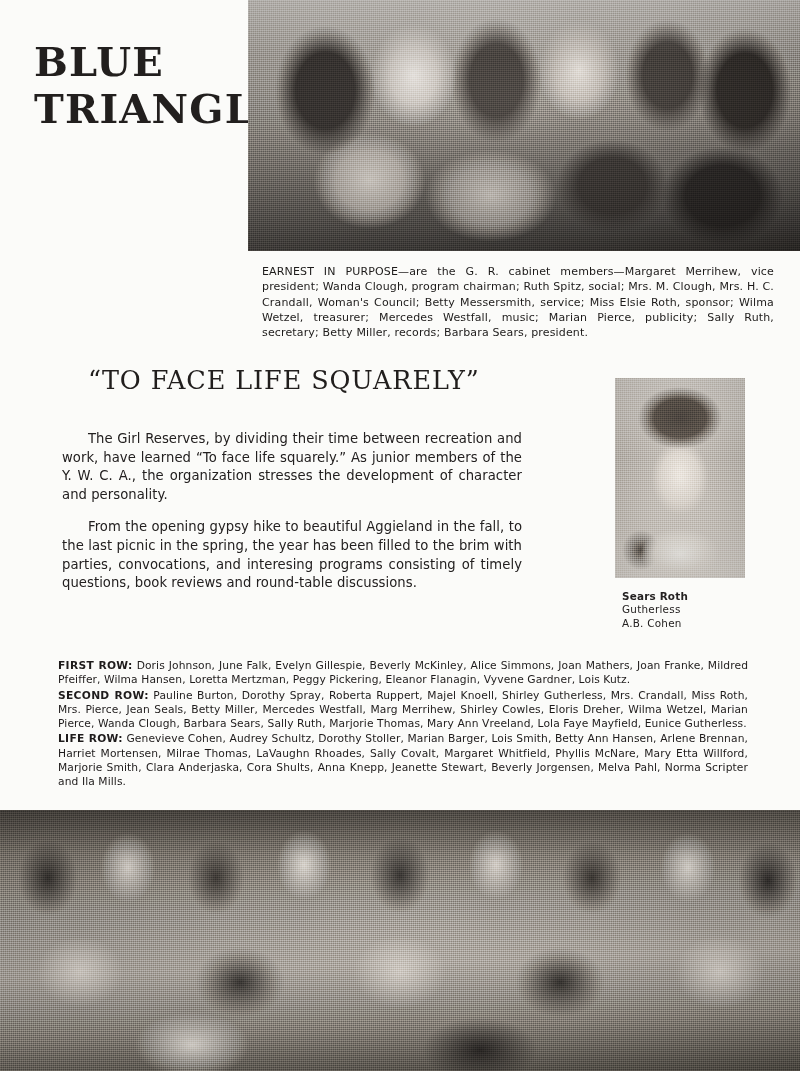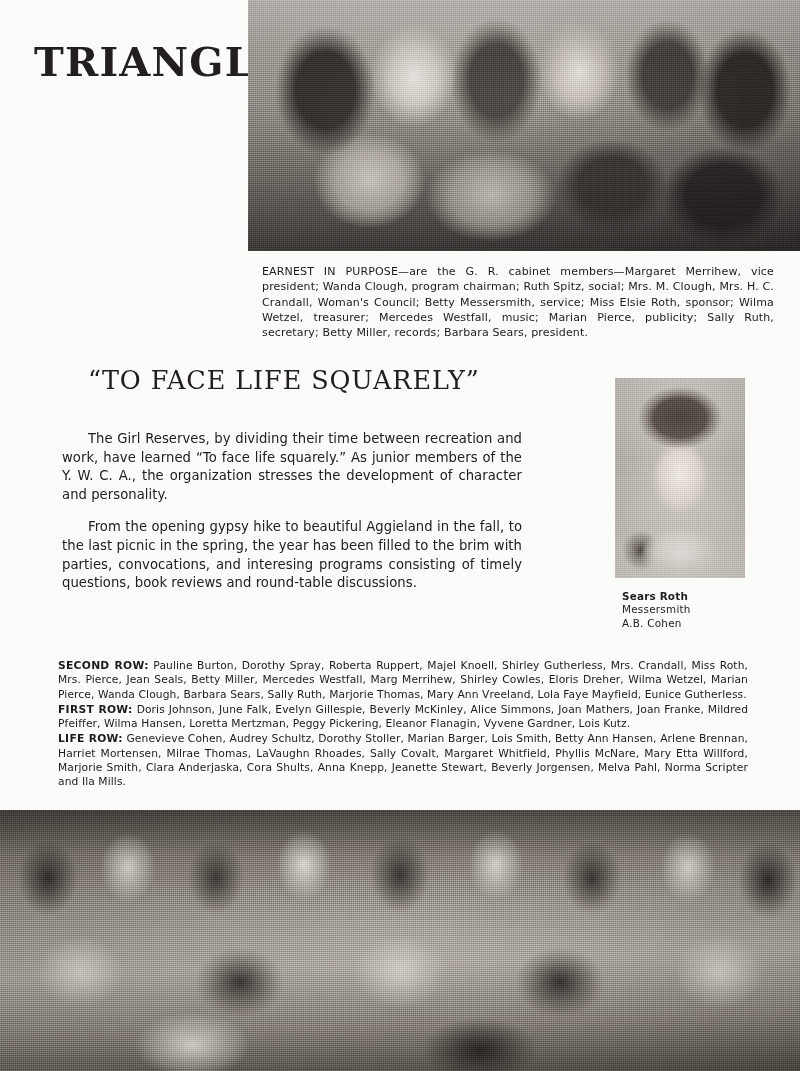--- a/index.html
+++ b/index.html
@@ -215,20 +215,21 @@
     font-weight: bold;
     letter-spacing: .3px;
   }
 </style>
 </head>
 <body>
 
 <div class="page">
 
   <div class="masthead">
+    <div class="line">BLUE</div>
     <div class="line">TRIANGLE</div>
   </div>
 
   <div class="photo" id="photo-cabinet">
     <div class="grain"></div>
     <div class="vig"></div>
   </div>
 
   <div id="caption-cabinet">EARNEST IN PURPOSE—are the G. R. cabinet members—Margaret Merrihew, vice president; Wanda Clough, program chairman; Ruth Spitz, social; Mrs. M. Clough, Mrs. H. C. Crandall, Woman's Council; Betty Messersmith, service; Miss Elsie Roth, sponsor; Wilma Wetzel, treasurer; Mercedes Westfall, music; Marian Pierce, publicity; Sally Ruth, secretary; Betty Miller, records; Barbara Sears, president.</div>
 
@@ -239,34 +240,34 @@
     <p>From the opening gypsy hike to beautiful Aggieland in the fall, to the last picnic in the spring, the year has been filled to the brim with parties, convocations, and interesing programs consisting of timely questions, book reviews and round-table discussions.</p>
   </div>
 
   <div class="photo" id="photo-portrait">
     <div class="grain"></div>
     <div class="vig"></div>
   </div>
 
   <div id="caption-portrait">
     <div class="name">Sears Roth</div>
-    <div class="sub">Messersmith</div>
+    <div class="sub">Gutherless</div>
     <div class="sub">A.B. Cohen</div>
   </div>
 
   <div id="roster">
+    <div class="roster-row">
+      <span class="row-label">FIRST ROW:</span>
+      <span>Doris Johnson, June Falk, Evelyn Gillespie, Beverly McKinley, Alice Simmons, Joan Mathers, Joan Franke, Mildred Pfeiffer, Wilma Hansen, Loretta Mertzman, Peggy Pickering, Eleanor Flanagin, Vyvene Gardner, Lois Kutz.</span>
+    </div>
     <div class="roster-row">
       <span class="row-label">SECOND ROW:</span>
       <span>Pauline Burton, Dorothy Spray, Roberta Ruppert, Majel Knoell, Shirley Gutherless, Mrs. Crandall, Miss Roth, Mrs. Pierce, Jean Seals, Betty Miller, Mercedes Westfall, Marg Merrihew, Shirley Cowles, Eloris Dreher, Wilma Wetzel, Marian Pierce, Wanda Clough, Barbara Sears, Sally Ruth, Marjorie Thomas, Mary Ann Vreeland, Lola Faye Mayfield, Eunice Gutherless.</span>
     </div>
     <div class="roster-row">
-      <span class="row-label">FIRST ROW:</span>
-      <span>Doris Johnson, June Falk, Evelyn Gillespie, Beverly McKinley, Alice Simmons, Joan Mathers, Joan Franke, Mildred Pfeiffer, Wilma Hansen, Loretta Mertzman, Peggy Pickering, Eleanor Flanagin, Vyvene Gardner, Lois Kutz.</span>
-    </div>
-    <div class="roster-row">
       <span class="row-label">LIFE ROW:</span>
       <span>Genevieve Cohen, Audrey Schultz, Dorothy Stoller, Marian Barger, Lois Smith, Betty Ann Hansen, Arlene Brennan, Harriet Mortensen, Milrae Thomas, LaVaughn Rhoades, Sally Covalt, Margaret Whitfield, Phyllis McNare, Mary Etta Willford, Marjorie Smith, Clara Anderjaska, Cora Shults, Anna Knepp, Jeanette Stewart, Beverly Jorgensen, Melva Pahl, Norma Scripter and Ila Mills.</span>
     </div>
   </div>
 
   <div class="photo" id="photo-group">
     <div class="grain"></div>
     <div class="vig"></div>
   </div>
 

